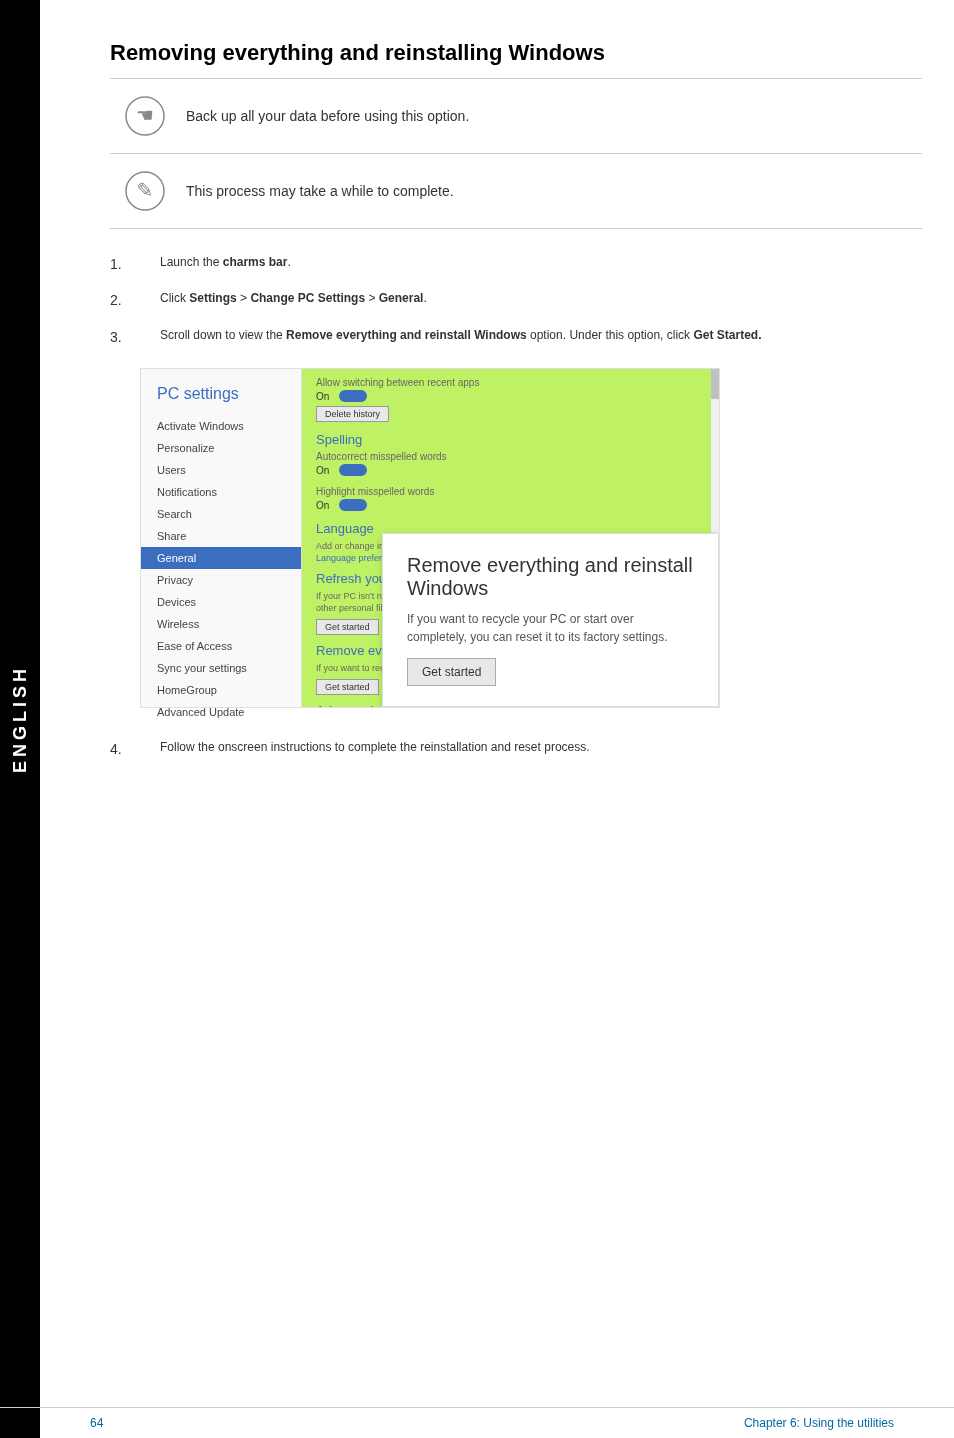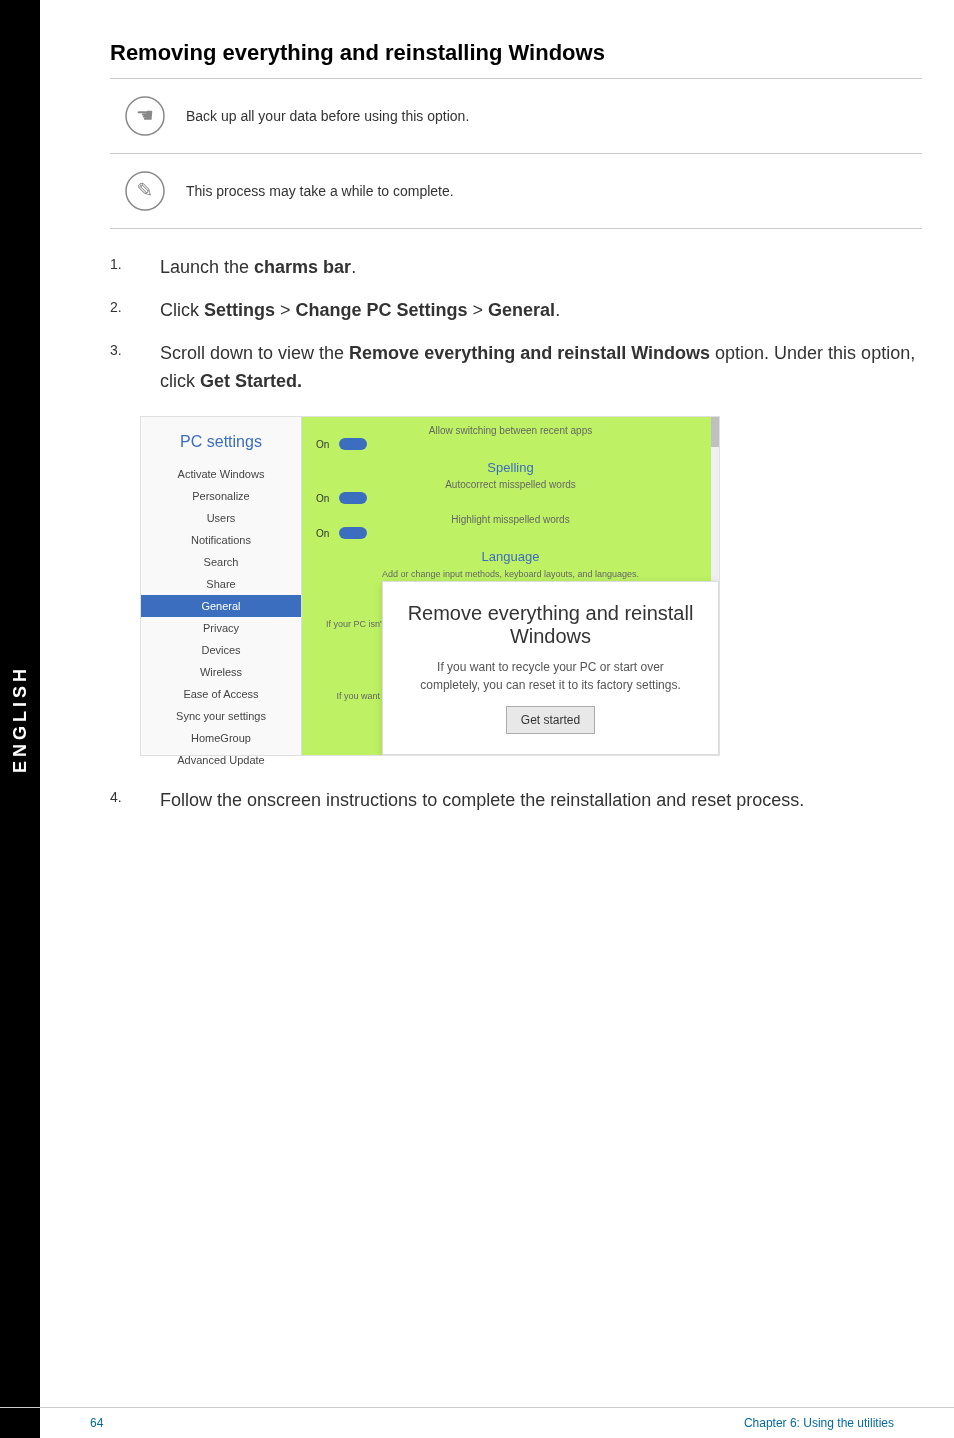--- a/index.html
+++ b/index.html
@@ -97,21 +97,21 @@
       line-height: 1.6;
     }
 
     .step-num {
       min-width: 50px;
       font-size: 14px;
       color: #333;
     }
 
     .step-text {
-      font-size: 18px;
+      font-size: 12px;
       color: #333;
     }
 
     .step-text strong {
       font-weight: bold;
     }
 
     
     .pc-settings-container {
       margin-top: 20px;
@@ -331,21 +331,21 @@
 
     <div class="step-item">
       <div class="step-num">3.</div>
       <div class="step-text">
         <span>Scroll down to view the </span><strong>Remove everything and reinstall Windows</strong><span> option. Under this option, click </span><strong>Get Started.</strong>
       </div>
     </div>
 
   </div>
 
-  <div class="pc-settings-container" style="height:340px;text-align:center;">
+  <div class="pc-settings-container" style="height:340px;">
 
     <div class="pc-settings-sidebar">
       <div class="pc-settings-title">PC settings</div>
 
       <div class="sidebar-item">Activate Windows</div>
       <div class="sidebar-item">Personalize</div>
       <div class="sidebar-item">Users</div>
       <div class="sidebar-item">Notifications</div>
       <div class="sidebar-item">Search</div>
       <div class="sidebar-item">Share</div>
@@ -363,20 +363,23 @@
       <div class="scrollbar-indicator">
           <div class="scrollbar-thumb"></div>
         </div>
 
       <div class="settings-section">
         <div class="settings-label">Allow switching between recent apps</div>
         <div class="settings-value">
           <span>On</span>
           <span class="toggle-btn"></span>
         </div>
+        <div style="margin-top:4px;">
+          <span class="btn-small">Delete history</span>
+        </div>
       </div>
 
       <div class="section-header">Spelling</div>
       <div class="settings-section">
         <div class="settings-label">Autocorrect misspelled words</div>
         <div class="settings-value">
           <span>On</span>
           <span class="toggle-btn"></span>
         </div>
       </div>

